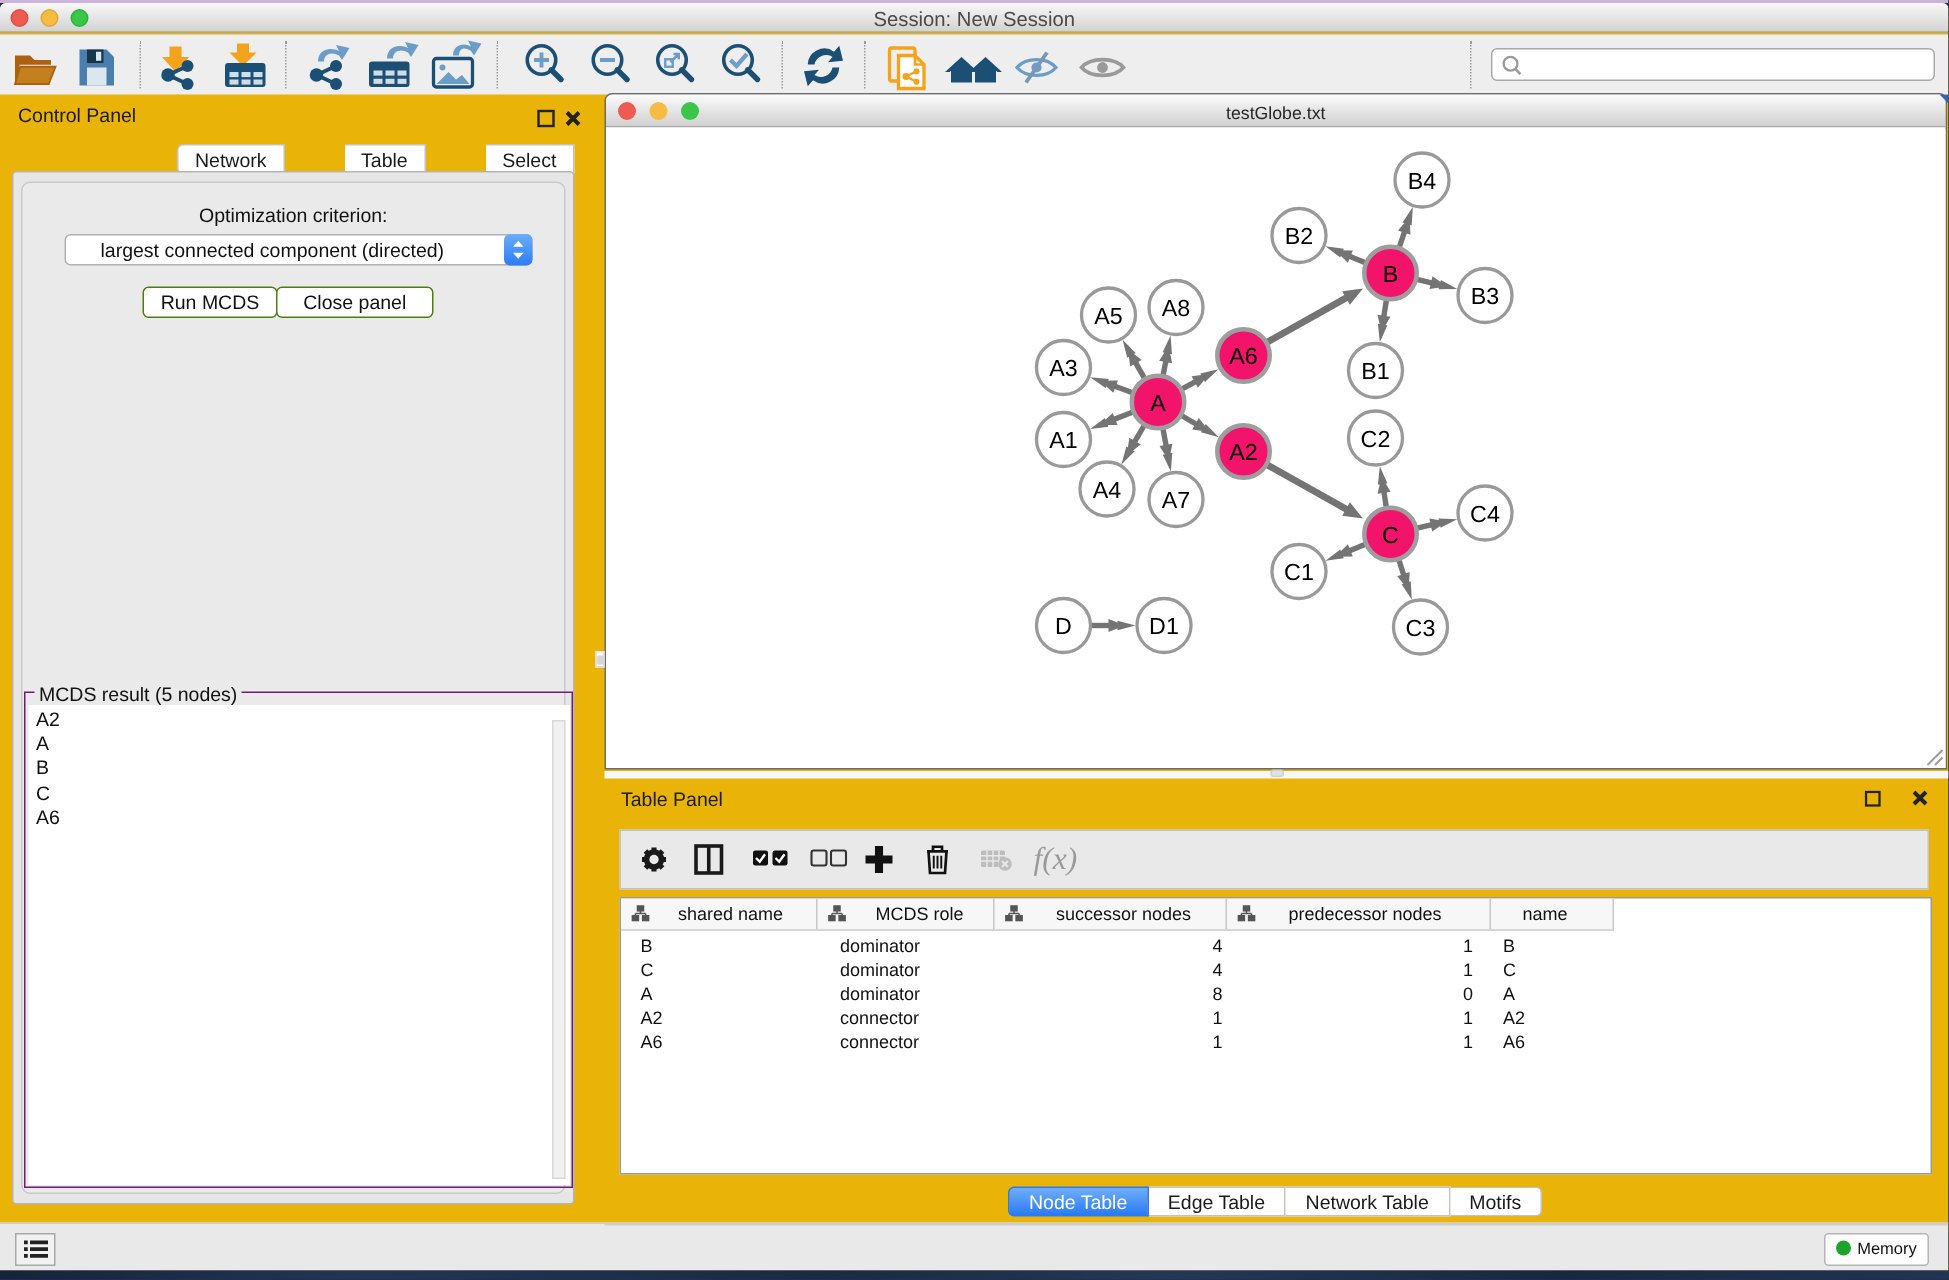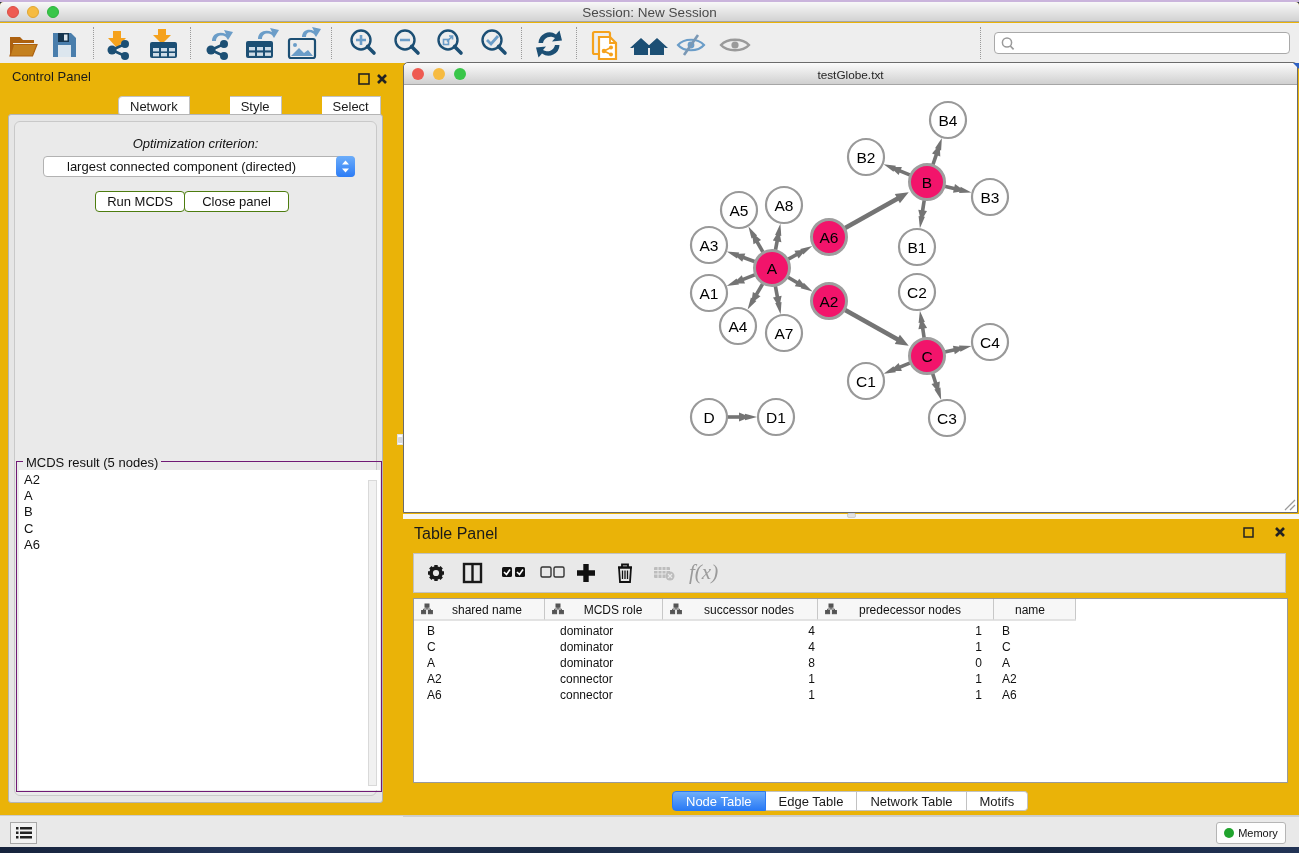--- a/index.html
+++ b/index.html
@@ -27,21 +27,21 @@
   border:1px solid #c9c9c9;border-radius:6px;}
 .tabs{position:absolute;display:flex;height:20px;}
 .tab{height:20px;line-height:20px;font-size:13px;color:#1a1a1a;background:#fff;
   border:1px solid #c2c2c2;border-left:none;padding:0 14px;text-align:center;}
 .tab:first-child{border-left:1px solid #c2c2c2;border-radius:4px 0 0 4px;}
 .tab:last-child{border-radius:0 4px 4px 0;}
 .tab.sel{background:linear-gradient(#6faef9,#2a7af5);color:#fff;border-color:#2a7af5;}
 #cp-tabs .tab{padding:0 11px;margin-left:40px;}
 #tp-tabs .tab{padding:0 13px;}
 #cp-tabs{left:78px;top:94px;}
-#opt-label{position:absolute;left:0;top:134px;width:391px;text-align:center;font-size:13px;color:#111;font-style:italic;}
+#opt-label{position:absolute;left:0;top:134px;width:391px;text-align:center;font-size:13px;color:#111;}
 #combo{position:absolute;left:43px;top:154px;width:312px;height:21px;background:#fff;
   border:1px solid #b2b2b2;border-radius:4px;font-size:13px;color:#111;line-height:19px;padding-left:23px;}
 #combo .cap{position:absolute;right:-1px;top:-1px;width:19px;height:21px;border-radius:4px;
   background:linear-gradient(#6cadfa,#2c7cf6);}
 .btn{position:absolute;height:21px;background:#fff;border:1px solid #4d7c0f;border-radius:4px;
   font-size:13px;color:#111;text-align:center;line-height:19px;}
 #grp{position:absolute;left:16px;top:459px;width:366px;height:331px;border:1px solid #701a75;}
 #grp-label{position:absolute;left:6px;top:-7px;background:#eaeaea;padding:0 3px;font-size:13px;color:#111;}
 #grp-list{position:absolute;left:2px;top:8px;width:361px;height:320px;background:#fff;
   font-size:13px;color:#111;padding:2px 0 0 5px;line-height:16.2px;}
@@ -58,21 +58,21 @@
   vertical-align:-1px;margin-right:4px;}
 
 #netwin{position:absolute;left:403px;top:60px;width:895px;height:451px;background:#fff;
   border:1px solid #6b6b6b;border-radius:5px 5px 0 0;}
 #net-titlebar{position:absolute;left:0;top:0;width:100%;height:22px;
   background:linear-gradient(#fbfbfb,#d0d0d0);border-bottom:1px solid #a6a6a6;border-radius:5px 5px 0 0;}
 #net-titlebar .t{position:absolute;top:5px;width:100%;text-align:center;font-size:11.8px;color:#262626;}
 #netcanvas{position:absolute;left:1px;top:23px;width:892px;height:426px;background:#fff;}
 #resize{position:absolute;right:1px;bottom:1px;width:13px;height:13px;}
 
-#tp-title{position:absolute;left:414px;top:523px;font-size:16px;color:#1a1a1a;}
+#tp-title{position:absolute;left:414px;top:523px;font-size:13px;color:#1a1a1a;}
 #tp-toolbar{position:absolute;left:413px;top:551px;width:873px;height:40px;background:#e9e9e9;
   border:1px solid #c2c2c2;}
 #tp-table{position:absolute;left:413px;top:596px;width:875px;height:185px;background:#fff;
   border:1px solid #9a9a9a;}
 #tp-tabs{left:672px;top:789px;}
 #tabs-divider{position:absolute;left:403px;top:814px;width:896px;height:0;border-top:1px solid #cfcfcf;}
 .icon{position:absolute;}
 </style></head>
 <body>
 <div id="desktop-top"></div>
@@ -220,21 +220,21 @@
       </div>
   </div>
 
   <div id="cp-title">Control Panel</div>
   <svg class="icon" style="left:358px;top:70px" width="32" height="14">
     <rect x="1" y="2" width="10" height="10" fill="none" stroke="#222" stroke-width="1.6"></rect>
     <path d="M20 3 L28 11 M28 3 L20 11" stroke="#222" stroke-width="2.6"></path>
   </svg>
   <div class="tabs" id="cp-tabs">
     <div class="tab">Network</div>
-      <div class="tab">Style</div>
+      <div class="tab">Table</div>
       <div class="tab">Select</div>
       <div class="tab sel">MCDS</div>
   </div>
   <div id="cp-body">
       <div id="cp-inner"></div>
     </div>
   <div id="opt-label">Optimization criterion:</div>
   <div id="combo">largest connected component (directed)
     <div class="cap">
         <svg width="19" height="21">

